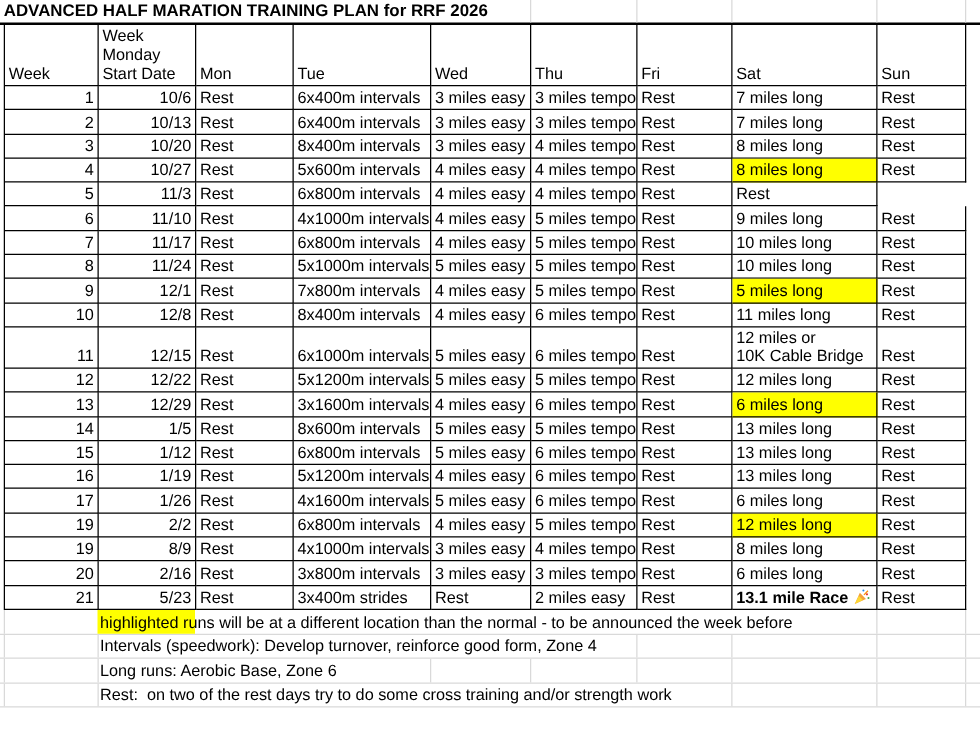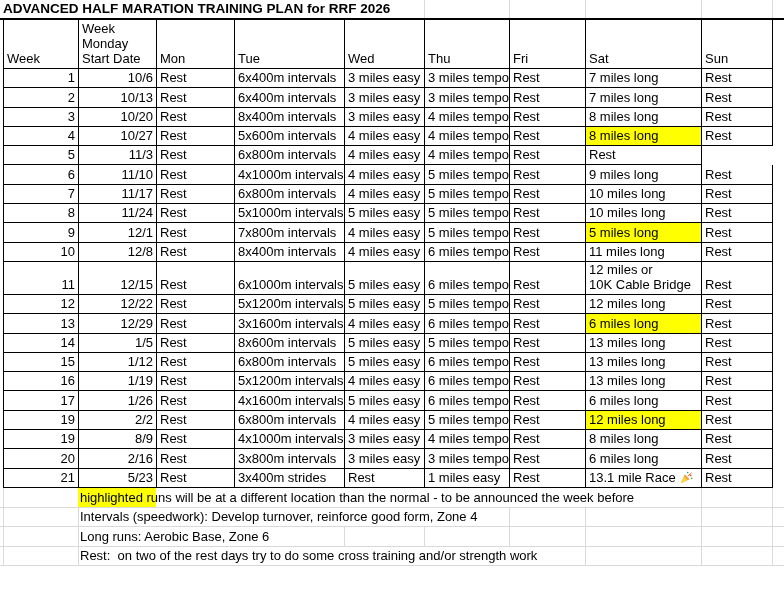--- a/index.html
+++ b/index.html
@@ -17,21 +17,21 @@
   .grid{margin-left:3px;width:769px;border-left:1px solid #000;}
   .trow{display:grid;grid-template-columns:75px 78px 78px 110px 80px 85px 76px 116px 71px;height:19.3px;}
   .trow.header{height:49px;}
   .trow.tall{height:33px;}
   .cell{box-sizing:border-box;border-right:1px solid #000;border-bottom:1px solid #000;
         display:flex;align-items:flex-end;padding:0 3px 2px 3px;font-size:13px;overflow:visible;}
   .cell span{white-space:pre;line-height:15px;}
   .header .cell{font-weight:normal;}
   .num{justify-content:flex-end;}
   .hl{background:#ffff00;}
-  .boldcell span{font-weight:normal;}
+  .boldcell span{font-weight:bold;}
   .popper{width:13px;height:13px;margin:0 0 1px 4px;flex:none;}
 
   
   .note-row{position:relative;height:18.6px;border-bottom:1px solid #d9d9d9;text-decoration:underline;}
   .note-hl{position:absolute;left:78px;top:0;width:78px;height:100%;background:#ffff00;}
   .note-text{position:absolute;left:80px;bottom:2px;font-size:13px;white-space:pre;}
 </style>
 </head>
 <body>
 
@@ -667,21 +667,21 @@
           <div class="cell">
             <span>Rest</span>
           </div>
           <div class="cell">
             <span>3x400m strides</span>
           </div>
           <div class="cell">
             <span>Rest</span>
           </div>
           <div class="cell">
-            <span>1 miles easy</span>
+            <span>2 miles easy</span>
           </div>
           <div class="cell">
             <span>Rest</span>
           </div>
           <div class="cell boldcell">
             <span>13.1 mile Race</span>
             <svg viewBox="0 0 16 16" class="popper">
               <polygon points="1,15 6,4 12,10" fill="#f2a33c"></polygon>
               <polygon points="1,15 5,7 9,11" fill="#fdd835"></polygon>
               <path d="M10 6 L14 2" stroke="#fb8c00" stroke-width="1.2" fill="none"></path>

